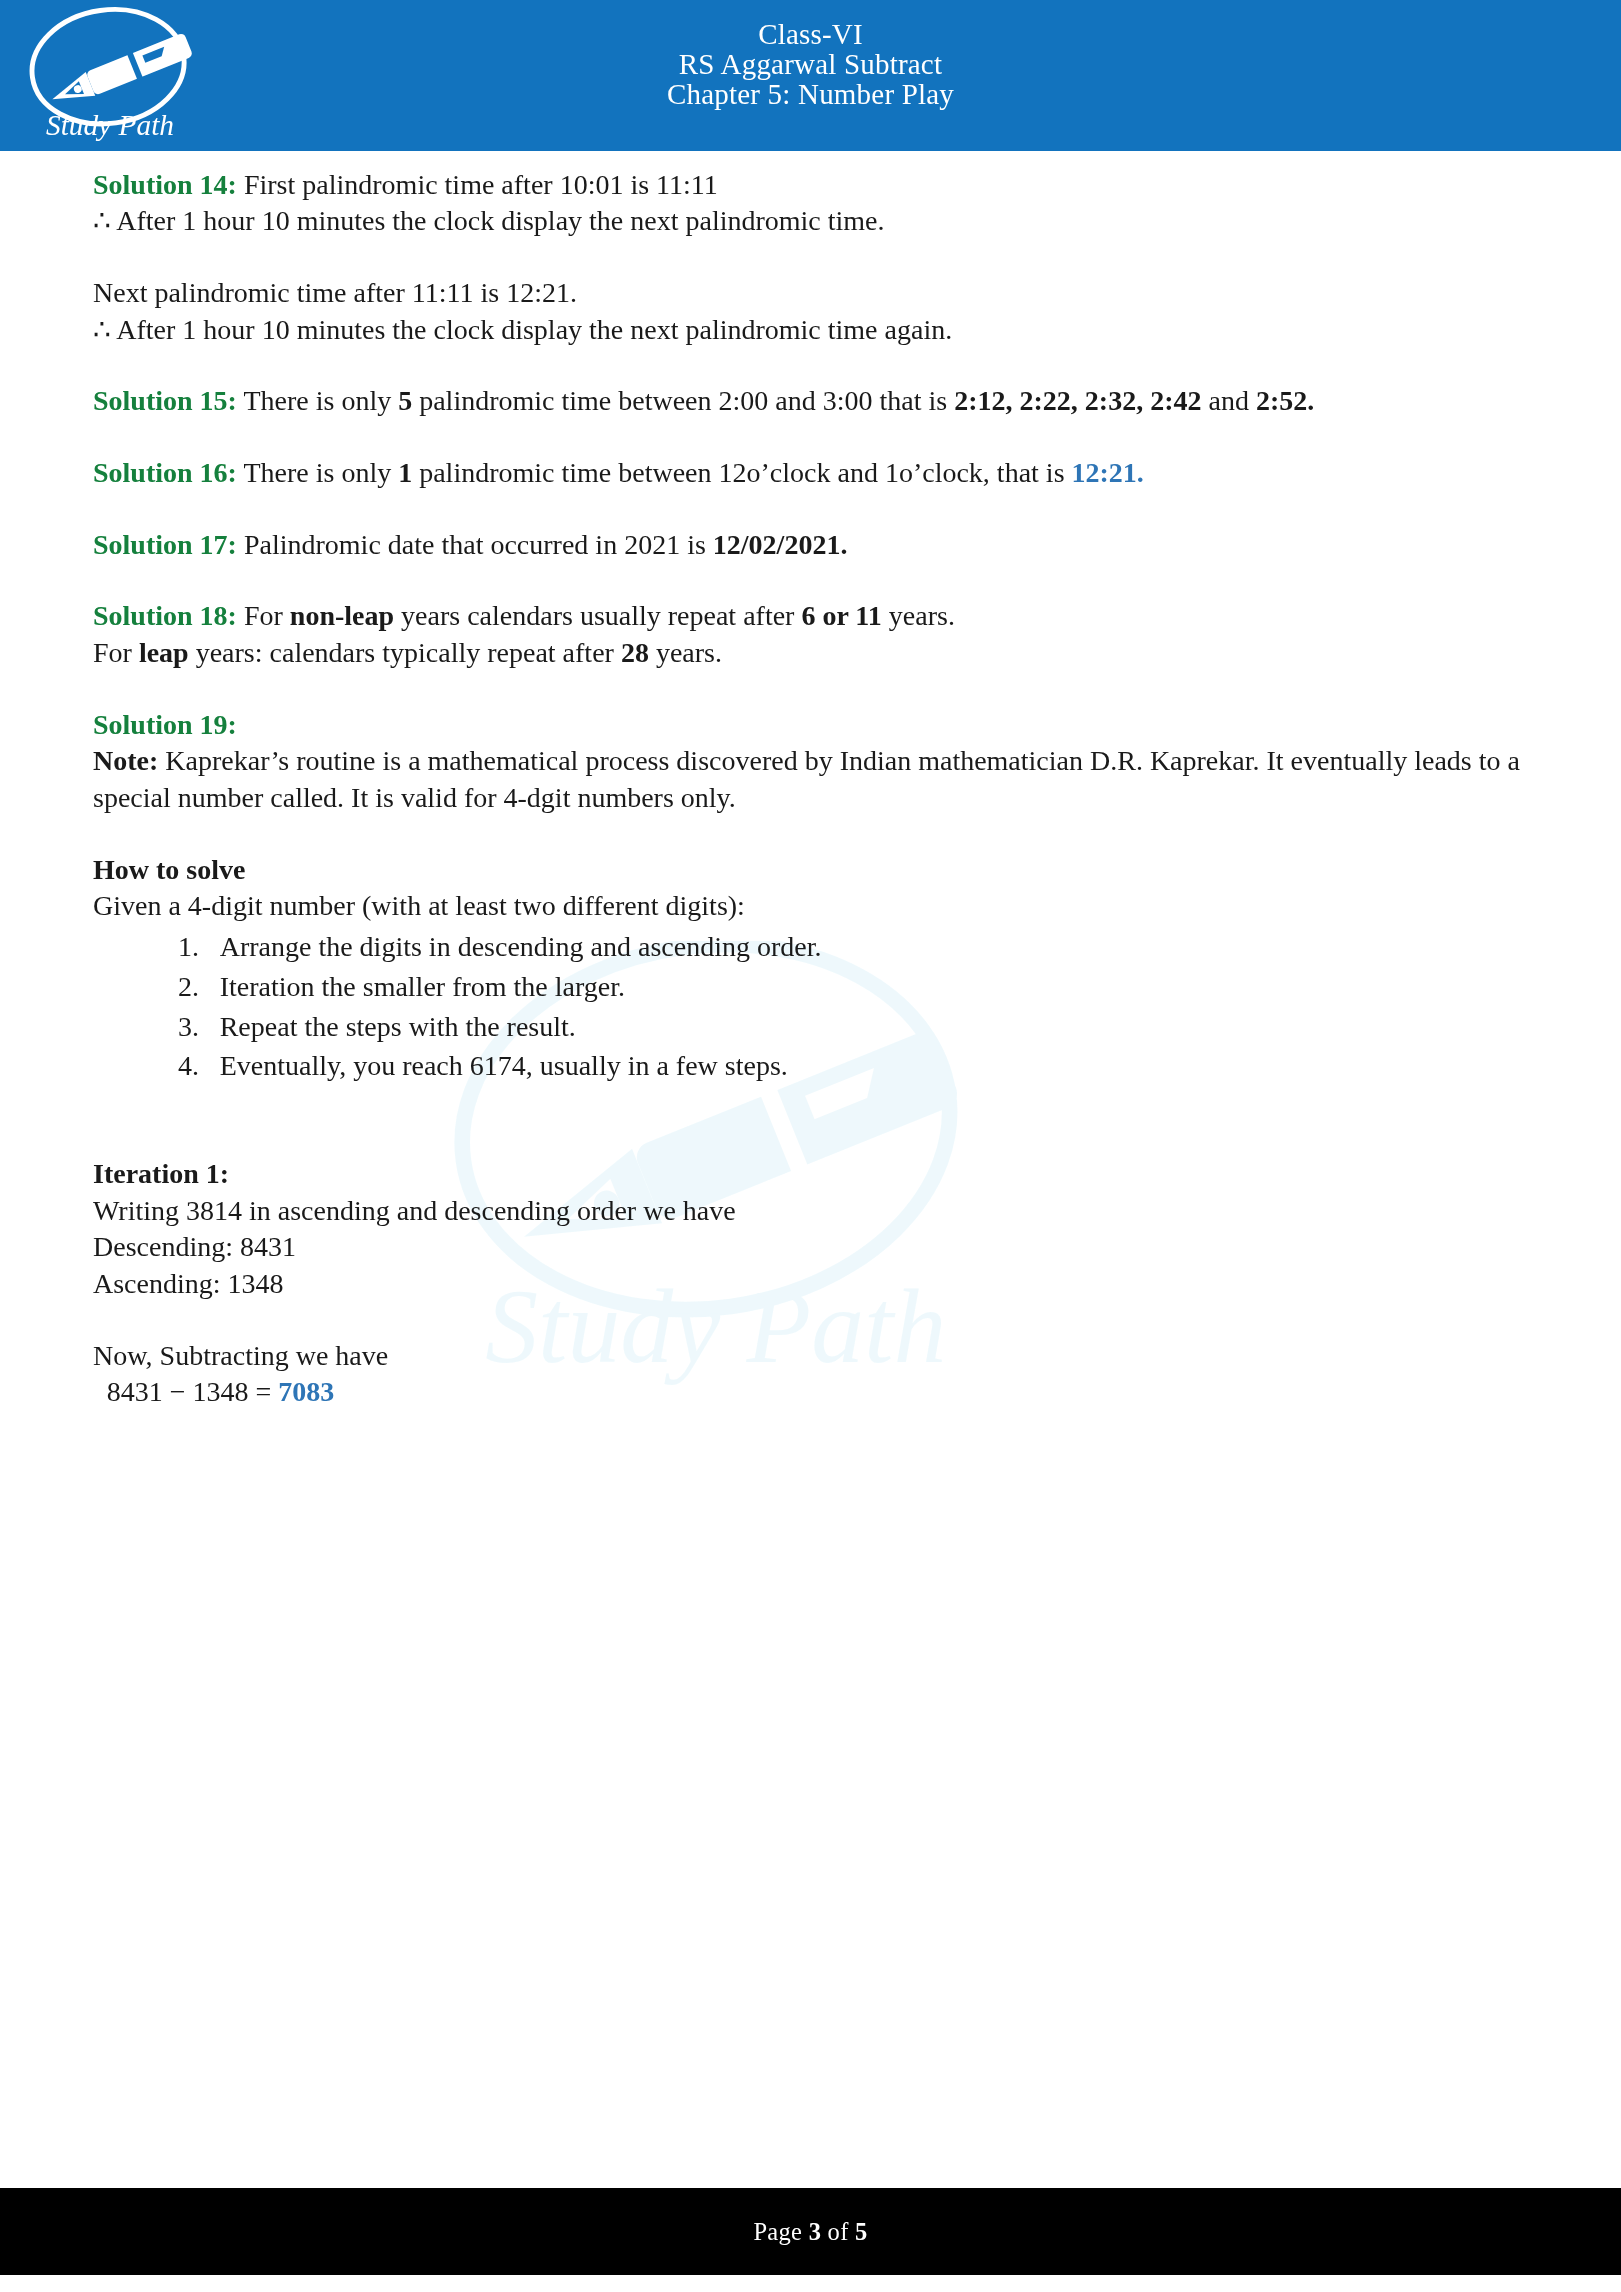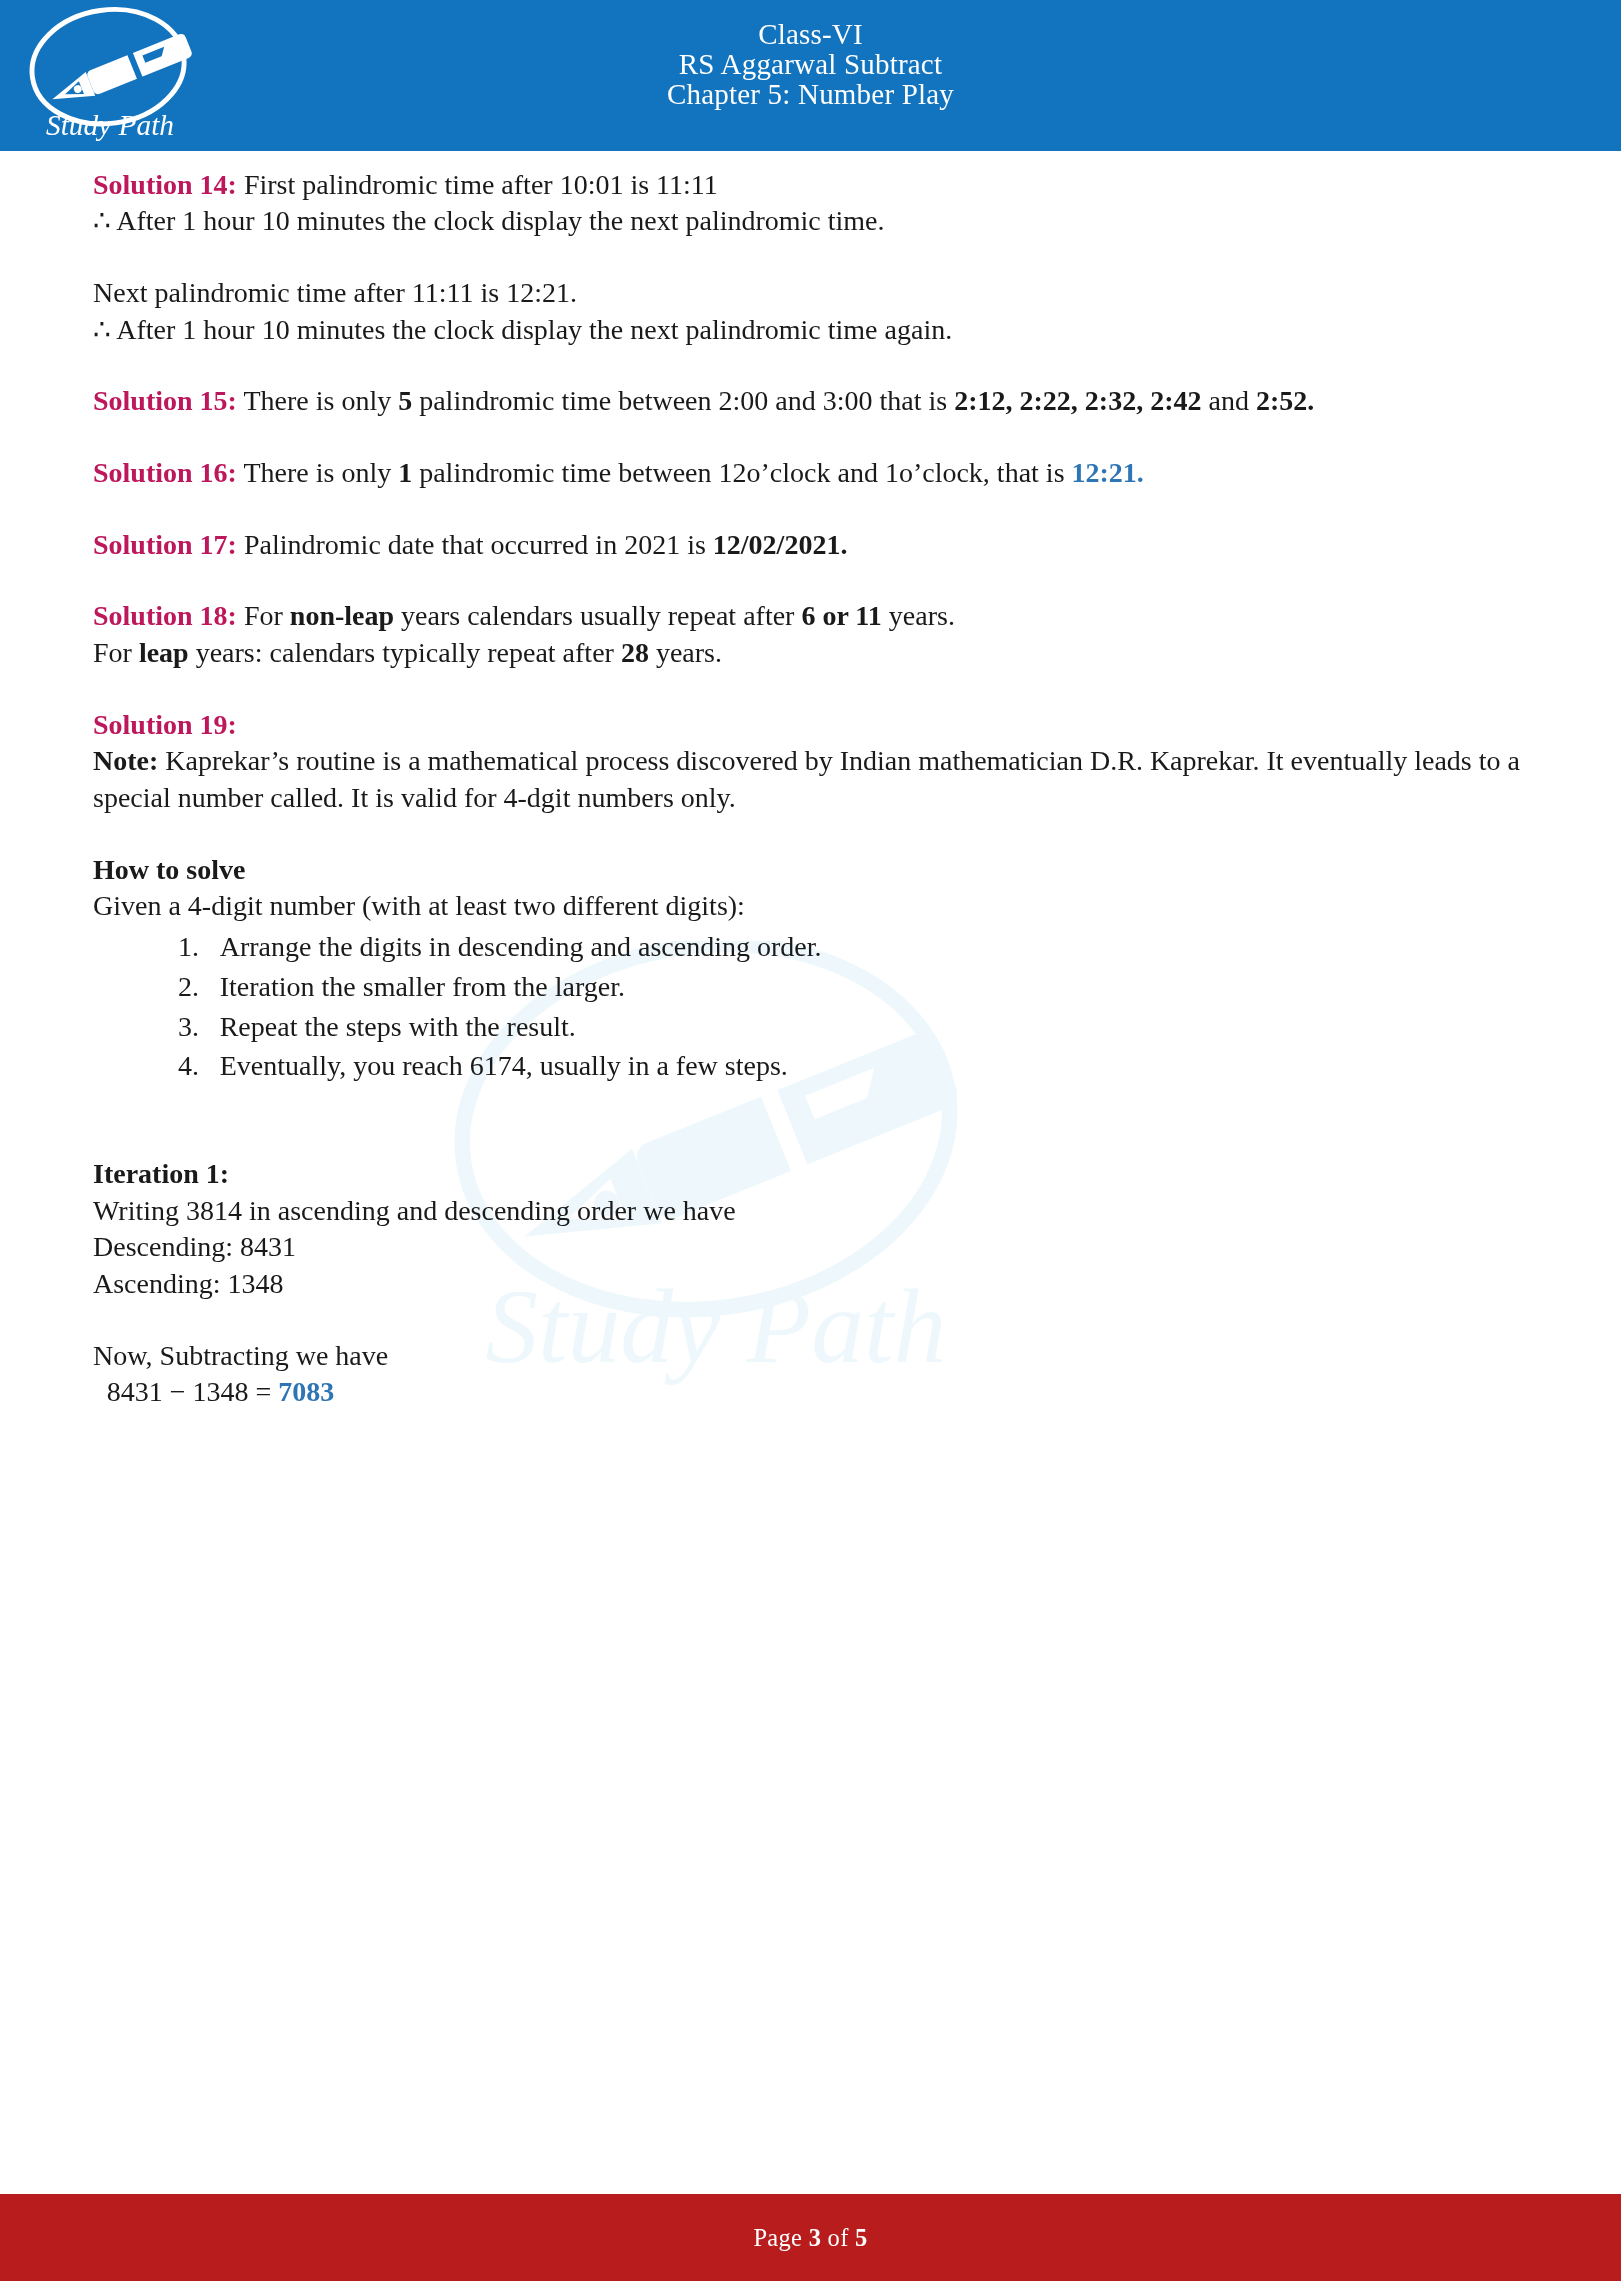--- a/index.html
+++ b/index.html
@@ -69,21 +69,21 @@
     font-size: 28px;
     line-height: 1.31;
     color: #1a1a1a;
   }
 
   .block { margin-bottom: 0; }
   .line { white-space: normal; }
   .gap { height: 35px; }
 
   .sol-label {
-    color: #be185d;
+    color: #15803d;
     font-weight: bold;
   }
   .b { font-weight: bold; }
   .blue { color: #2E75B6; font-weight: bold; }
 
   ol.steps {
     margin: 2px 0 0 0;
     padding-left: 113px;
     list-style-position: outside;
   }
@@ -92,24 +92,24 @@
     line-height: 1.42;
     padding-left: 13.7px;
   }
 
   .indent-eq { padding-left: 13.7px; }
 
   
   .page-footer {
     position: absolute;
     left: 0;
-    bottom: 12px;
+    bottom: 18px;
     width: 1621px;
     height: 87px;
-    background: #b91c1c;
+    background: #000000;
     display: flex;
     align-items: center;
     justify-content: center;
   }
   .page-footer .pg {
     color: #ffffff;
     font-size: 24.5px;
     letter-spacing: 0.3px;
   }
 </style>

